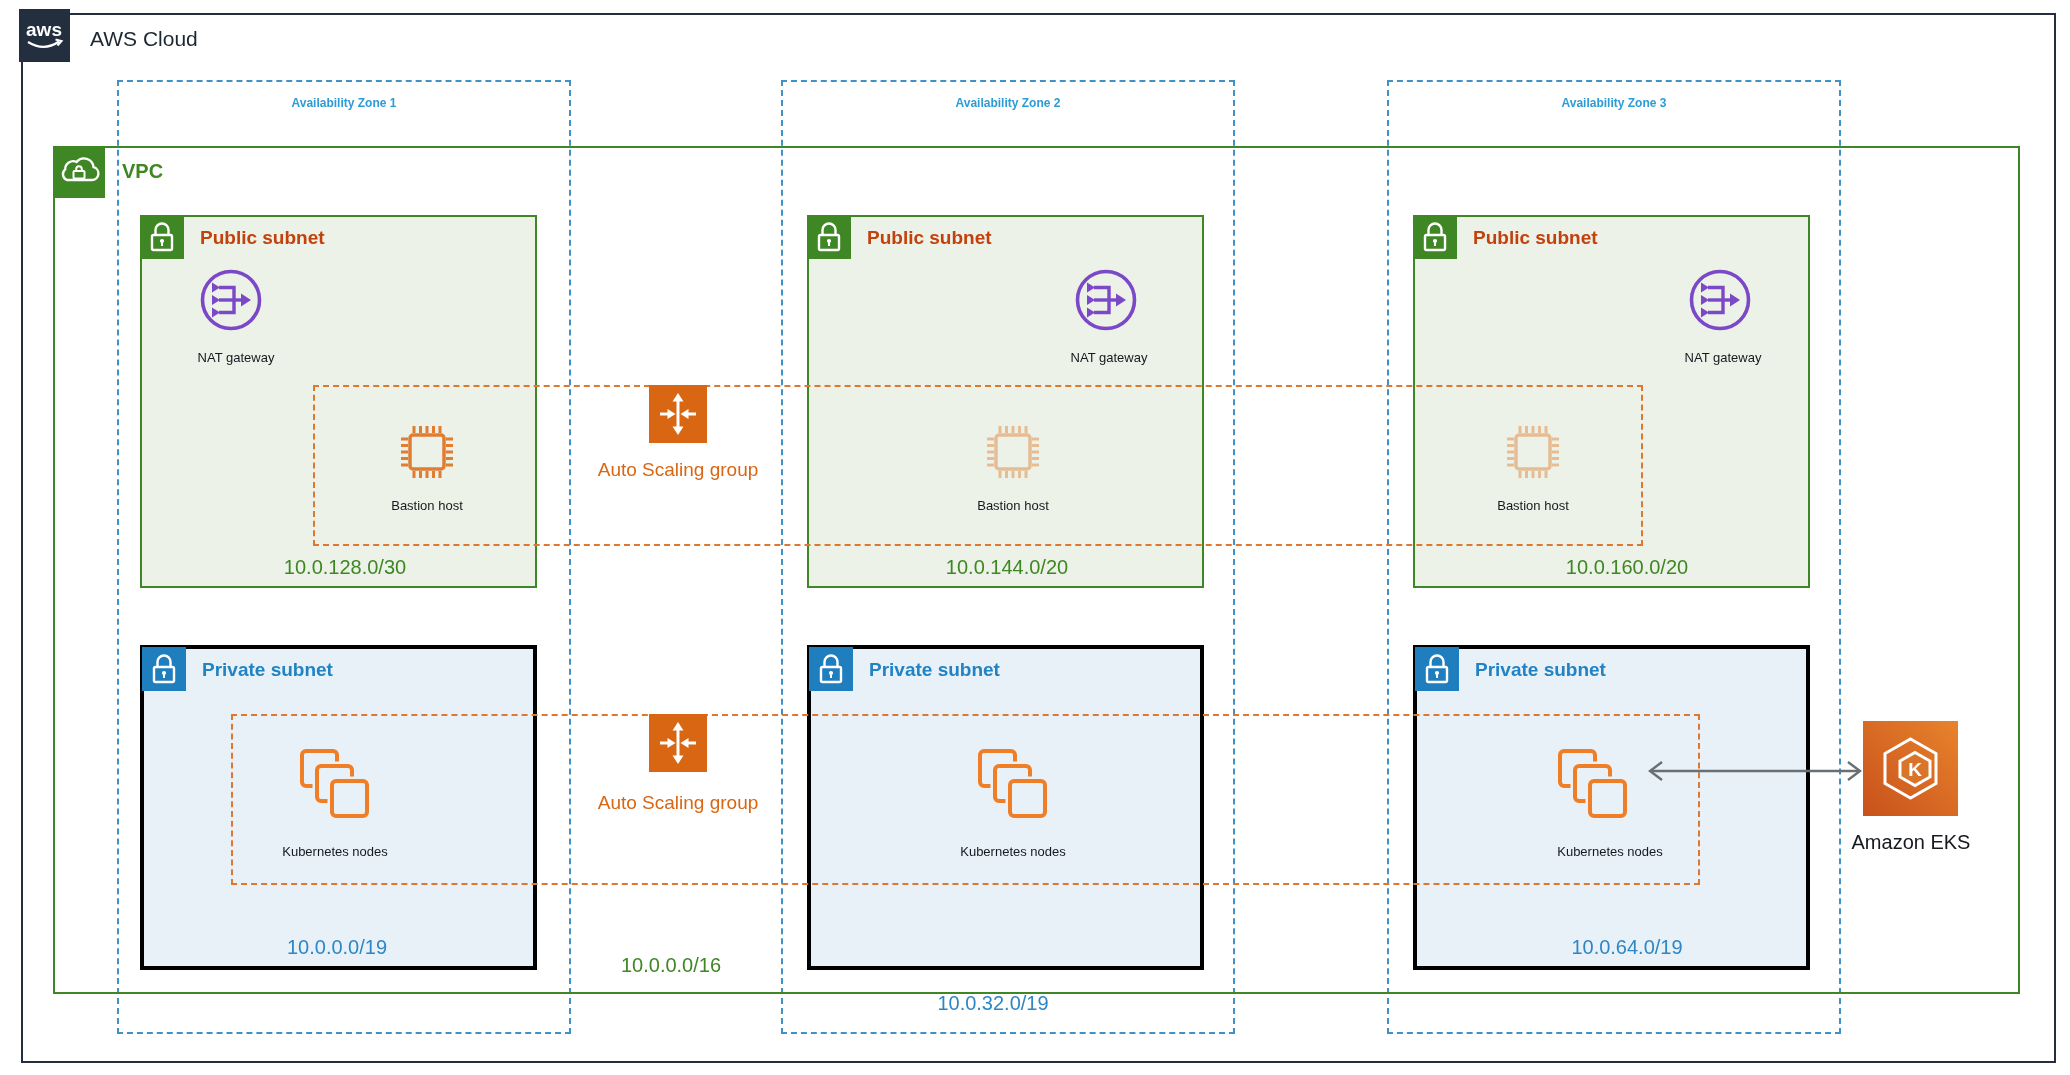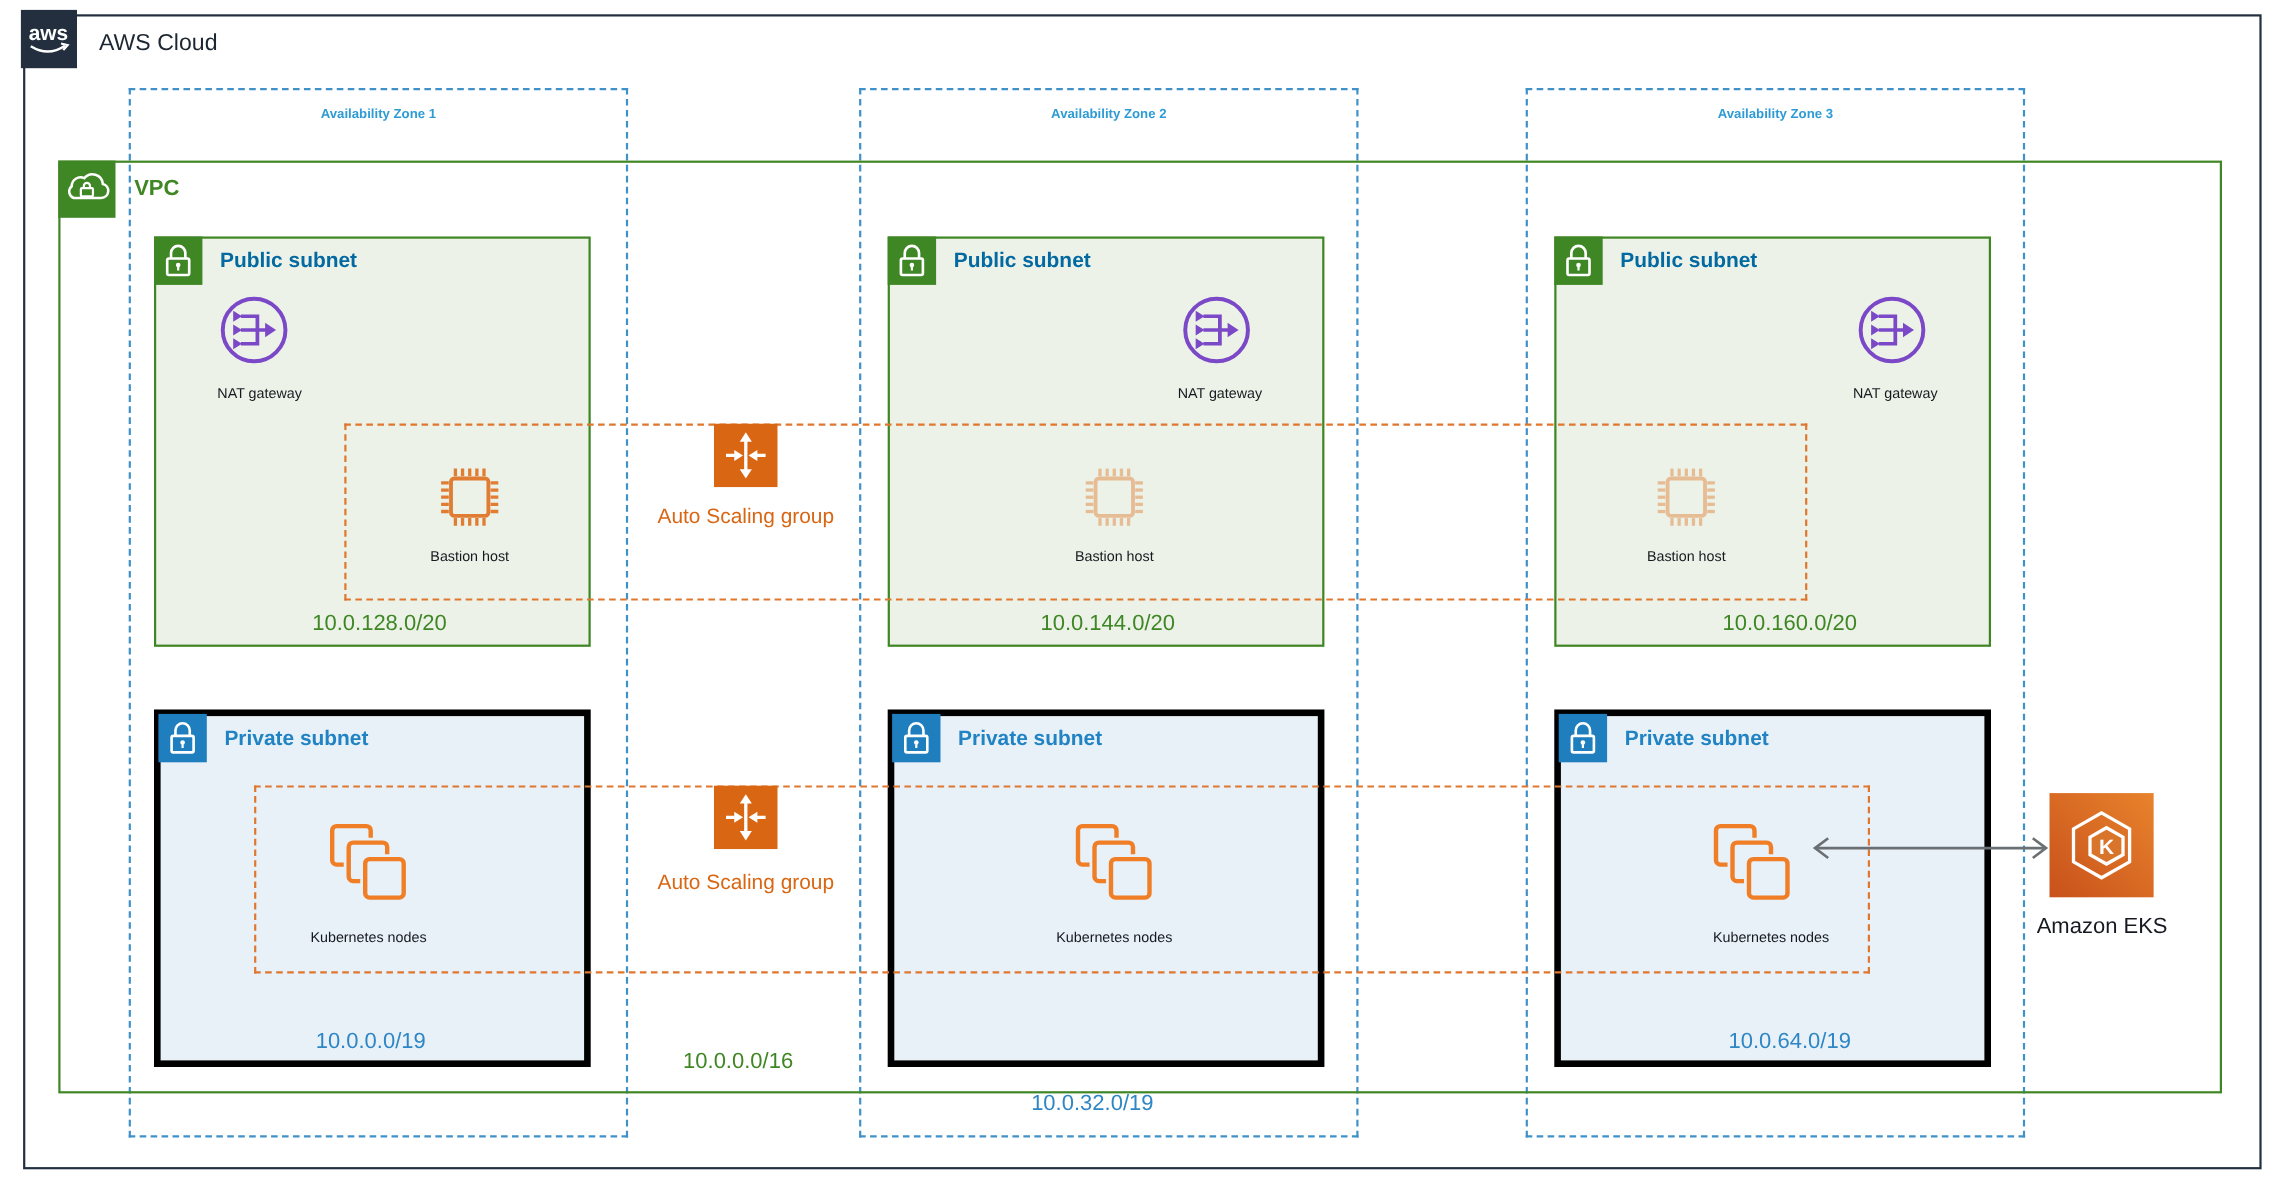--- a/index.html
+++ b/index.html
@@ -8,26 +8,26 @@
   .aws-cloud-box{left:21px;top:13px;width:2031px;height:1046px;border:2px solid #232F3E;}
   .aws-logo{left:19px;top:9px;width:51px;height:53px;background:#232F3E;}
   .aws-cloud-title{left:90px;top:27px;font-size:21px;color:#1c2732;}
   .az{border:2px dashed #4191C9;width:450px;top:80px;height:950px;}
   .az-label{position:absolute;left:0;top:14px;width:100%;text-align:center;font-size:12px;color:#2E9BD5;font-weight:bold;}
   .vpc-box{left:53px;top:146px;width:1963px;height:844px;border:2px solid #3F8624;}
   .vpc-icon{left:53px;top:146px;width:52px;height:52px;background:#3F8624;}
   .vpc-label{left:122px;top:160px;font-size:20px;color:#3F8624;font-weight:bold;}
   .subnet{width:397px;box-sizing:border-box;}
   .subnet.public{top:215px;height:373px;background:#ECF2E8;border:2px solid #3F8624;}
-  .subnet.private{top:645px;height:325px;background:#E8F1F8;border:6px solid #000000;}
+  .subnet.private{top:645px;height:325px;background:#E8F1F8;border:4px solid #000000;}
   .subnet-badge{width:44px;height:44px;margin:-2px 0 0 -2px;}
   .subnet-badge.public{background:#3F8624;}
   .subnet-badge.private{background:#1F7EBE;}
   .subnet-title{position:absolute;left:58px;top:10px;font-size:19px;font-weight:bold;}
-  .subnet-title.public{color:#0369a1;}
+  .subnet-title.public{color:#c2410c;}
   .subnet-title.private{color:#2183C4;}
   .asg{border:2px dashed #E0772F;}
   .asg-top{left:313px;top:385px;width:1326px;height:157px;}
   .asg-bottom{left:231px;top:714px;width:1465px;height:167px;}
   .asg-icon{width:58px;height:58px;}
   .asg-label{width:260px;text-align:center;font-size:19px;color:#D86613;}
   .item-label{font-size:13px;color:#16191F;text-align:center;}
   .cidr{font-size:20px;text-align:center;width:210px;}
   .cidr.green{color:#3F8624;}
   .cidr.blue{color:#2E86C5;}
@@ -291,21 +291,21 @@
         <line x1="52" y1="20" x2="59" y2="20"></line>
           <line x1="52" y1="26.5" x2="59" y2="26.5"></line>
           <line x1="52" y1="33" x2="59" y2="33"></line>
           <line x1="52" y1="39.5" x2="59" y2="39.5"></line>
           <line x1="52" y1="46" x2="59" y2="46"></line>
       </g>
     </svg>
   </div>
   <div class="abs item-label" style="left:1450px;top:498px;width:166px;">Bastion host</div>
 
-  <div class="abs cidr green" style="left:240px;top:556px;">10.0.128.0/20</div>
+  <div class="abs cidr green" style="left:240px;top:556px;">10.0.128.0/30</div>
   <div class="abs cidr green" style="left:902px;top:556px;">10.0.144.0/20</div>
   <div class="abs cidr green" style="left:1522px;top:556px;">10.0.160.0/20</div>
 
   <div class="abs" style="left:299px;top:748px;">
     <svg width="72" height="72" viewBox="0 0 72 72">
       <rect x="3" y="3" width="35" height="35" rx="4" fill="none" stroke="#F07E26" stroke-width="4"></rect>
       <rect x="18" y="18" width="35" height="35" rx="4" fill="#E8F1F8" stroke="#E8F1F8" stroke-width="9"></rect>
       <rect x="18" y="18" width="35" height="35" rx="4" fill="#E8F1F8" stroke="#F07E26" stroke-width="4"></rect>
       <rect x="33" y="33" width="35" height="35" rx="4" fill="#E8F1F8" stroke="#E8F1F8" stroke-width="9"></rect>
       <rect x="33" y="33" width="35" height="35" rx="4" fill="#E8F1F8" stroke="#F07E26" stroke-width="4"></rect>

